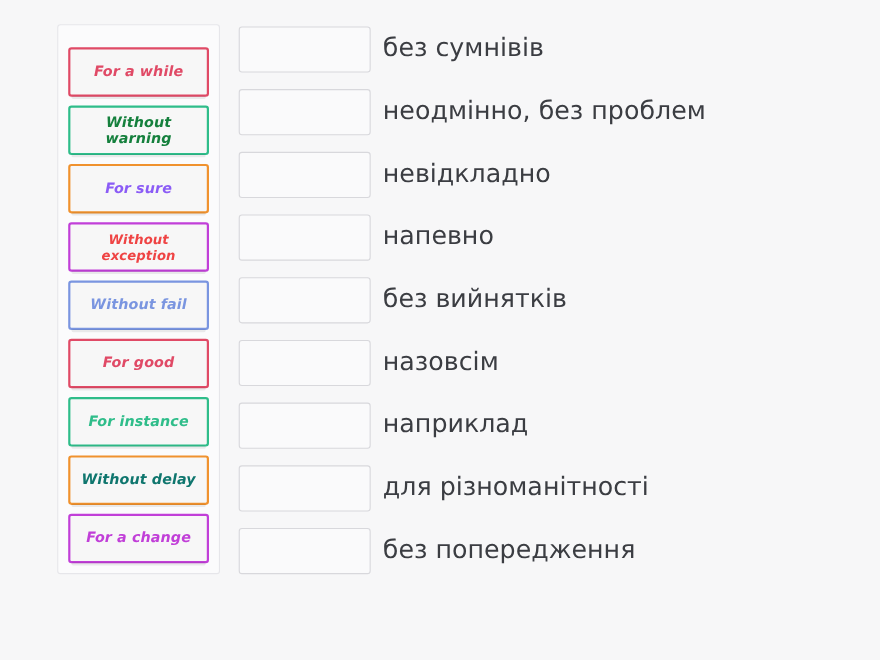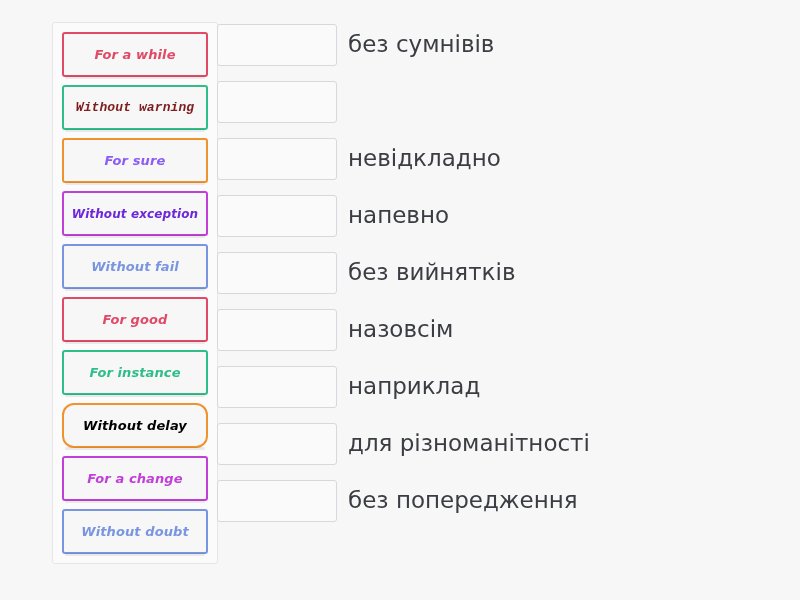--- a/index.html
+++ b/index.html
@@ -24,22 +24,22 @@
     height: 600px;
     display: flex;
     align-items: flex-start;
   }
 
   
   .tiles-panel {
     position: absolute;
     left: 52px;
     top: 22px;
-    width: 166px;
-    padding: 9px 9px 9px 9px;
+    width: 148px;
+    padding: 20px 9px 9px 9px;
     background: #fbfbfc;
     border: 1px solid #e6e6ea;
     border-radius: 3px;
     box-sizing: border-box;
     display: flex;
     flex-direction: column;
     gap: 8px;
   }
   .tile {
     position: relative;
@@ -110,56 +110,54 @@
 </style>
 </head>
 <body>
 
 <div class="board">
 
   <div class="tiles-panel">
     <div class="tile" style="border-color: rgb(224, 74, 102); color: rgb(224, 74, 102);">
         <span>For a while</span>
       </div>
-    <div class="tile" style="border-color: rgb(47, 189, 138); color: #7f1d1d; font-family: Liberation Mono, monospace;">
+    <div class="tile" style="border-color: rgb(47, 189, 138); color: #15803d;">
         <span>Without warning</span>
       </div>
     <div class="tile" style="border-color: rgb(240, 146, 46); color: #8b5cf6;">
         <span>For sure</span>
       </div>
-    <div class="tile two-line" style="border-color: rgb(193, 63, 216); color: #6d28d9;">
+    <div class="tile two-line" style="border-color: rgb(193, 63, 216); color: #ef4444;">
         <span>Without exception</span>
       </div>
     <div class="tile" style="border-color: rgb(122, 149, 224); color: rgb(122, 149, 224);">
         <span>Without fail</span>
       </div>
     <div class="tile" style="border-color: rgb(224, 74, 102); color: rgb(224, 74, 102);">
         <span>For good</span>
       </div>
     <div class="tile" style="border-color: rgb(47, 189, 138); color: rgb(47, 189, 138);">
         <span>For instance</span>
       </div>
-    <div class="tile" style="border-color: rgb(240, 146, 46); color: #000000; border-radius: 12px;">
+    <div class="tile" style="border-color: rgb(240, 146, 46); color: #0f766e;">
         <span>Without delay</span>
       </div>
     <div class="tile" style="border-color: rgb(193, 63, 216); color: rgb(193, 63, 216);">
         <span>For a change</span>
-      </div>
-    <div class="tile" style="border-color: rgb(122, 149, 224); color: rgb(122, 149, 224);">
-        <span>Without doubt</span>
       </div>
   </div>
 
   <div class="rows">
     <div class="row">
       <div class="dropzone"></div>
       <div class="answer-text">без сумнівів</div>
     </div>
     <div class="row">
       <div class="dropzone"></div>
+      <div class="answer-text">неодмінно, без проблем</div>
     </div>
     <div class="row">
       <div class="dropzone"></div>
       <div class="answer-text">невідкладно</div>
     </div>
     <div class="row">
       <div class="dropzone"></div>
       <div class="answer-text">напевно</div>
     </div>
     <div class="row">

